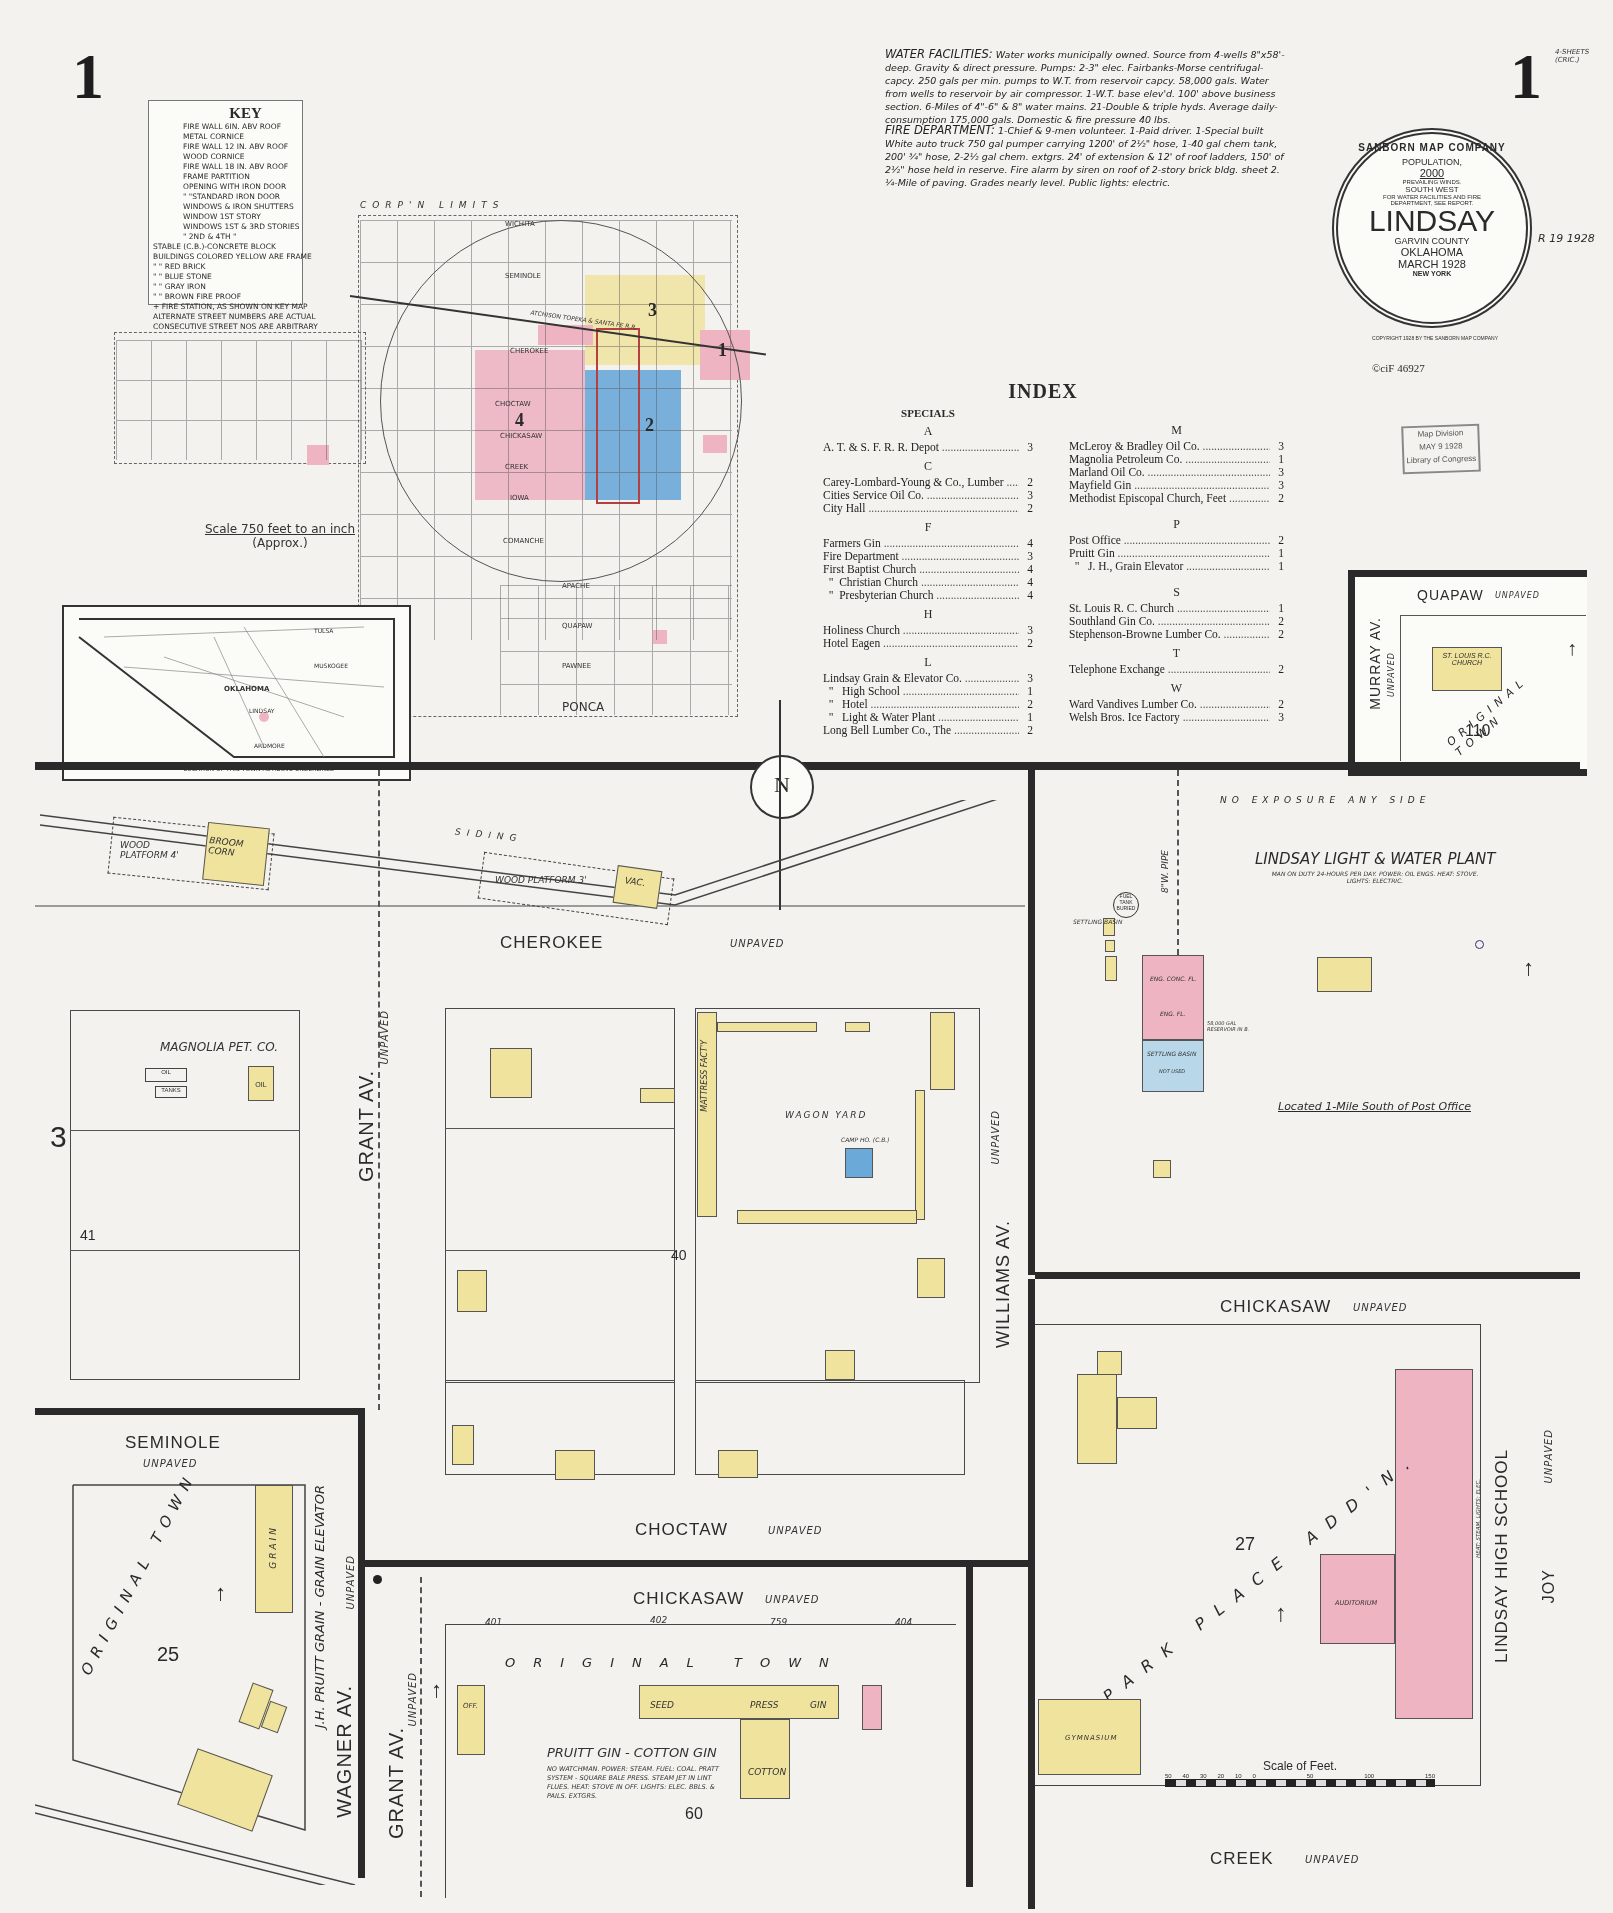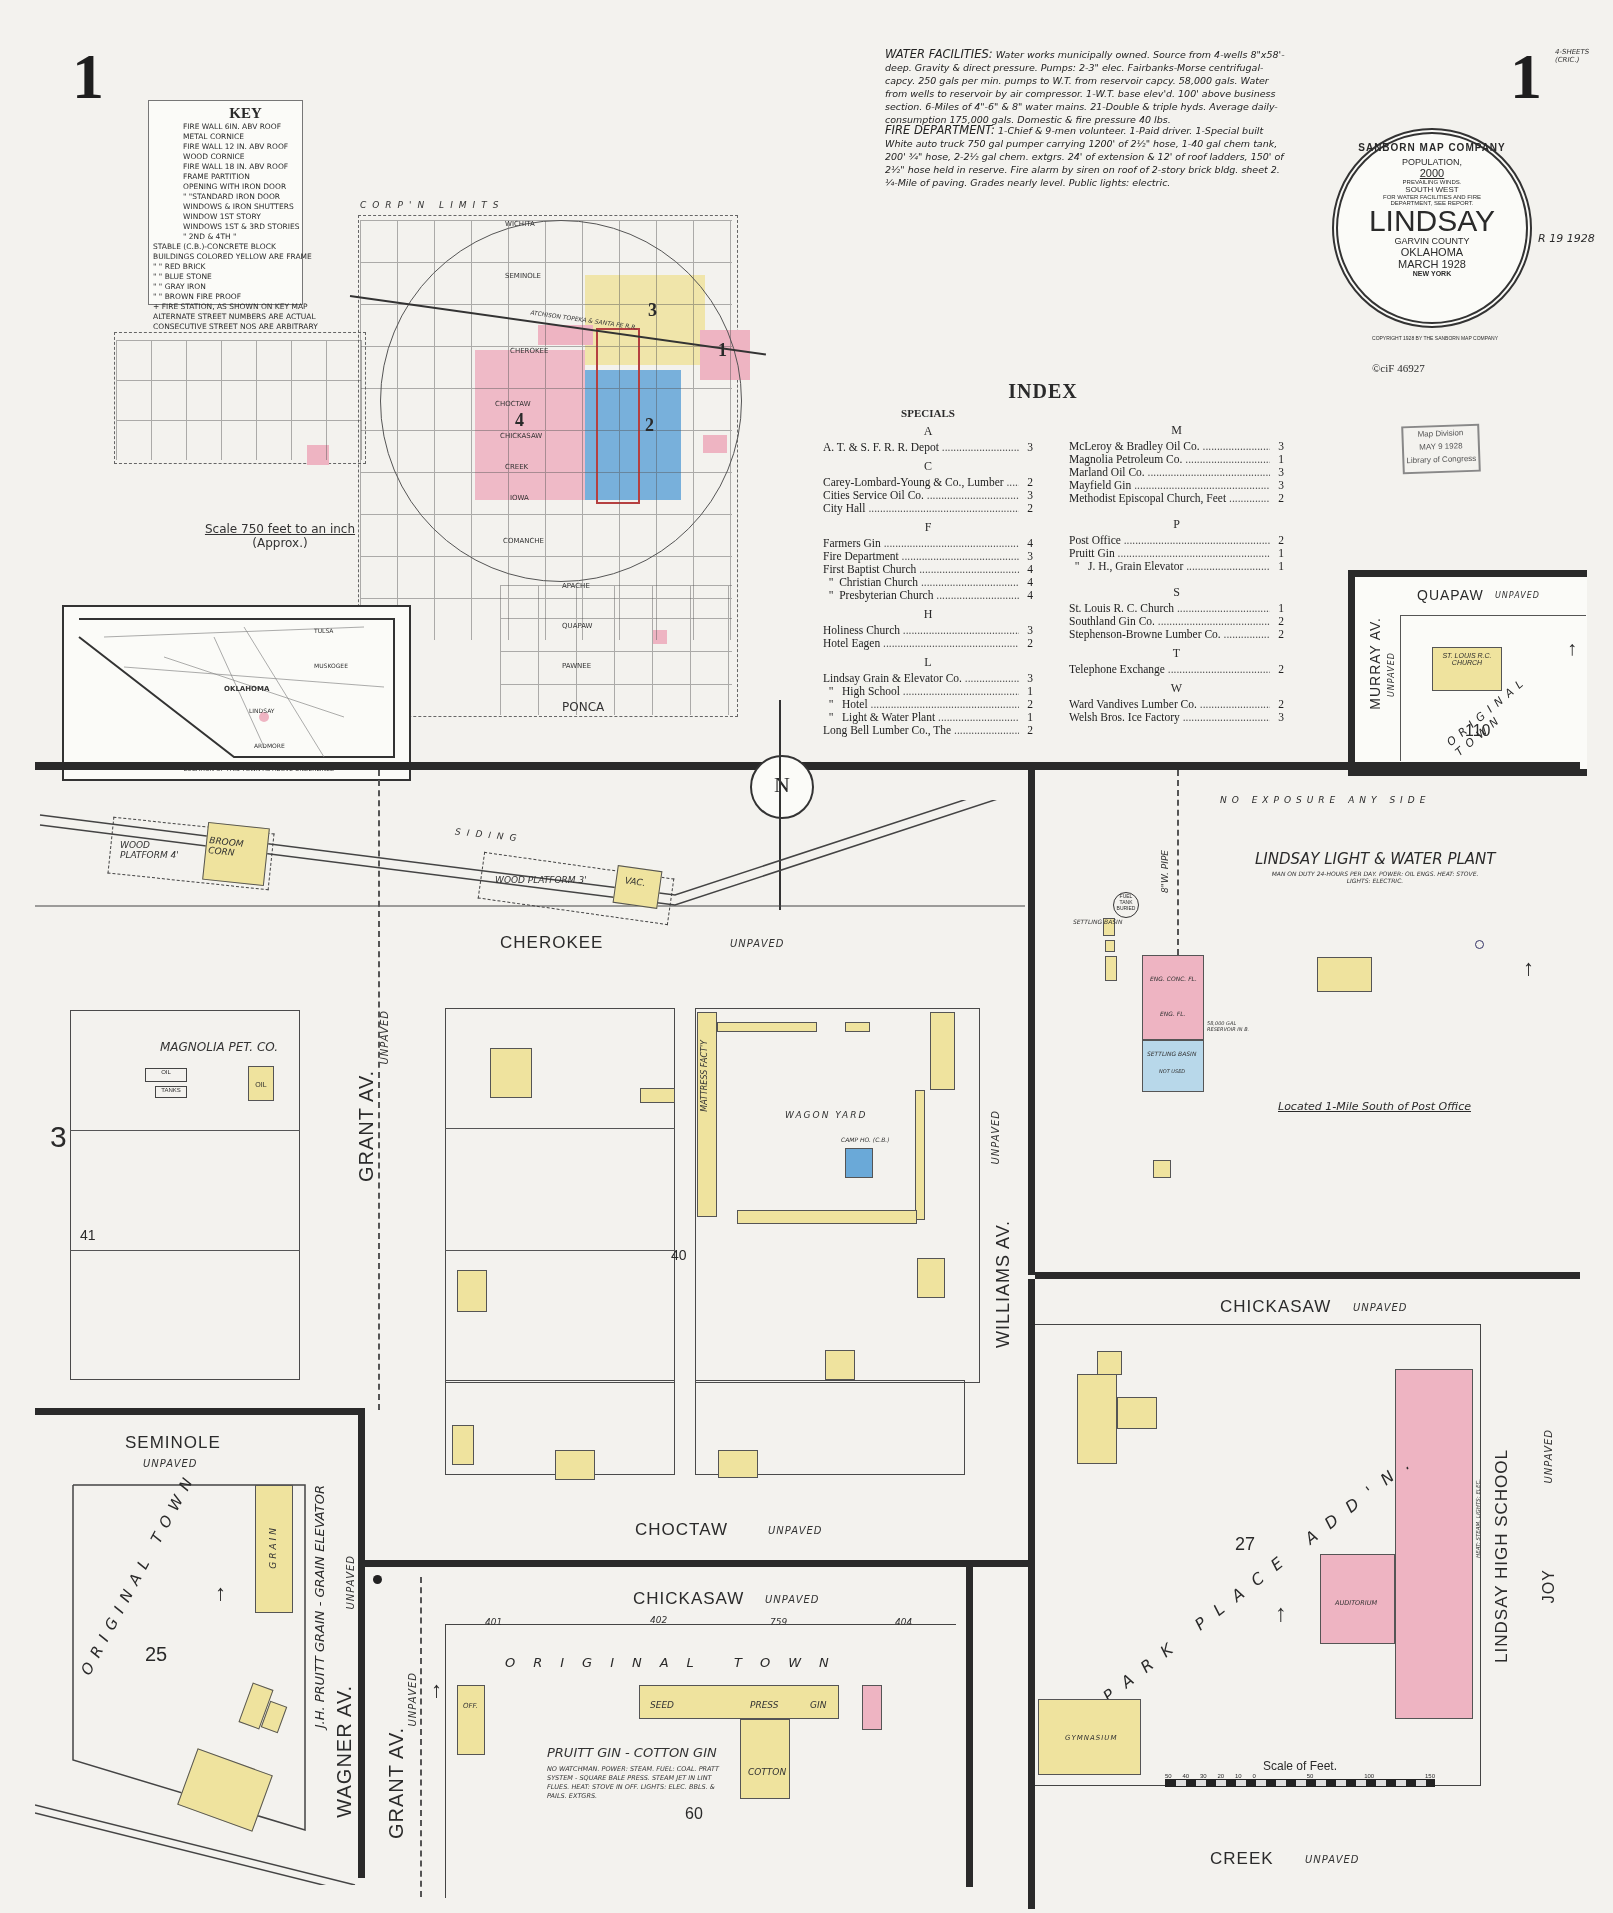--- a/index.html
+++ b/index.html
@@ -400,21 +400,21 @@
   <div class="abs unpaved" style="left:108px;top:43px;">UNPAVED</div>
   <svg class="abs" style="left:0;top:0;" width="323" height="470">
     <polyline points="38,70 270,70 270,415 38,345 38,70" fill="none" stroke="#444" stroke-width="1.5"></polyline>
     <path d="M0,390 L320,470 M0,398 L320,478" stroke="#444" stroke-width="1.5" fill="none"></path>
   </svg>
   <div class="abs bldg-y" style="left:220px;top:70px;width:38px;height:128px;"></div>
   <div class="abs tiny vert" style="left:233px;top:110px;letter-spacing:3px;">GRAIN</div>
   <div class="abs bldg-y" style="left:210px;top:270px;width:22px;height:42px;transform:rotate(20deg);"></div>
   <div class="abs bldg-y" style="left:230px;top:288px;width:18px;height:28px;transform:rotate(20deg);"></div>
   <div class="abs bldg-y" style="left:150px;top:345px;width:80px;height:60px;transform:rotate(20deg);"></div>
-  <div class="abs" style="left:110px;top:228px;font-size:20px;">25</div>
+  <div class="abs" style="left:122px;top:228px;font-size:20px;">25</div>
   <div class="abs hand" style="left:50px;top:250px;font-size:15px;letter-spacing:8px;transform:rotate(-62deg);transform-origin:left;">ORIGINAL TOWN</div>
   <div class="abs hand vert" style="left:277px;top:70px;font-size:13px;">J.H. PRUITT GRAIN - GRAIN ELEVATOR</div>
   <div class="abs street vert" style="left:298px;top:270px;font-size:20px;">WAGNER AV.</div>
   <div class="abs unpaved vert" style="left:310px;top:140px;">UNPAVED</div>
   <div class="abs" style="left:180px;top:165px;font-size:22px;">↑</div>
 </div>
 
 <div class="abs" style="left:365px;top:1567px;width:601px;height:330px;">
   <div class="abs street" style="left:268px;top:22px;">CHICKASAW</div>
   <div class="abs unpaved" style="left:400px;top:27px;">UNPAVED</div>

